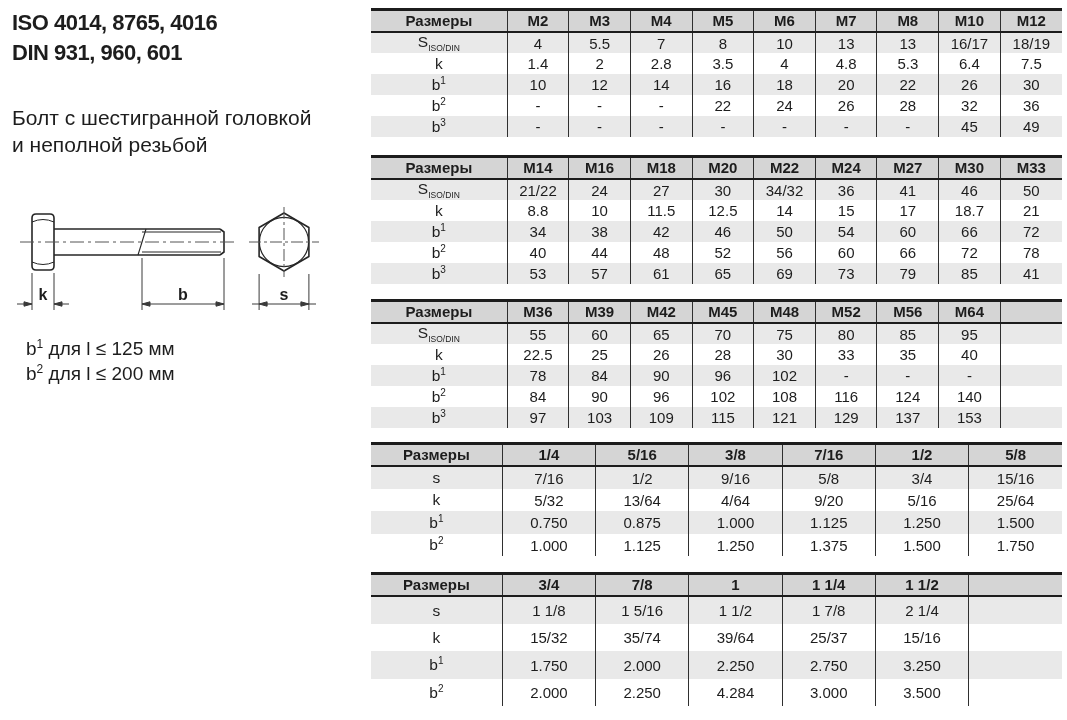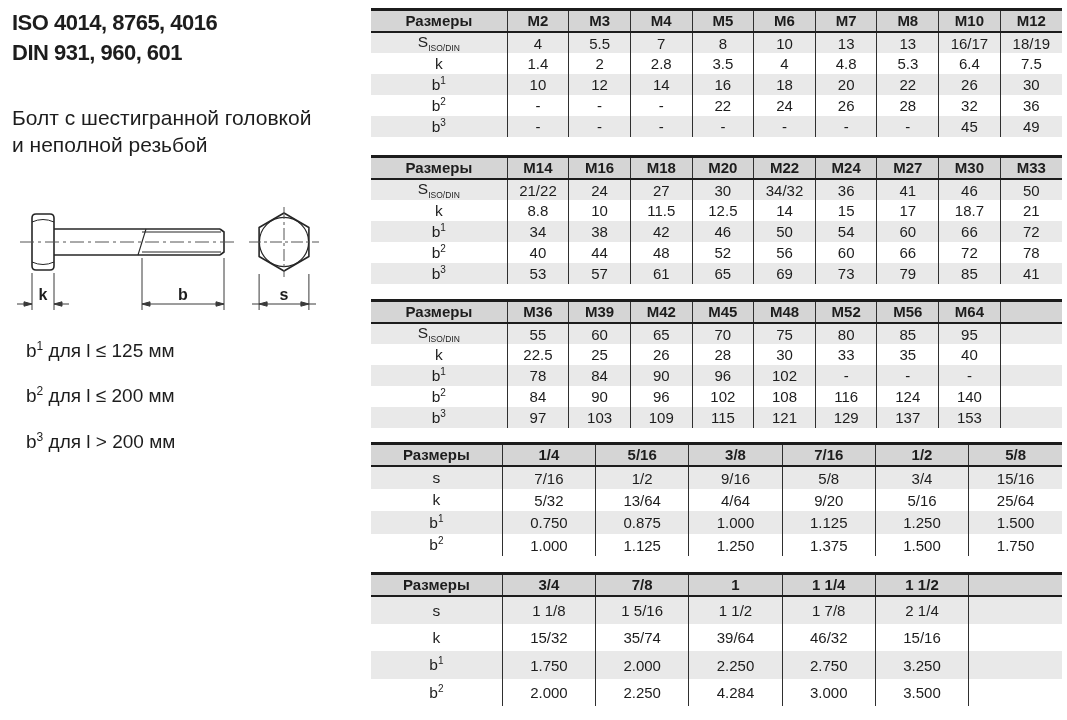--- a/index.html
+++ b/index.html
@@ -8,21 +8,21 @@
     width:1067px; height:720px; background:#ffffff; overflow:hidden;
     font-family:"Liberation Sans", sans-serif; color:#1d1d1d;
   }
   .page { display:flex; width:1067px; height:720px; }
 
   
   .left { width:371px; padding:8px 0 0 12px; }
   .title-line { font-size:22px; font-weight:700; line-height:30px; letter-spacing:-0.5px; }
   .subtitle { margin-top:36px; font-size:21px; line-height:27px; }
   .drawing-wrap { margin-top:42px; margin-left:0; }
-  .notes { margin-left:14px; font-size:19px; line-height:40px; }
+  .notes { margin-top:8px; margin-left:14px; font-size:19px; line-height:20px; }
   .note sup { font-size:12px; }
 
   
   .right { width:696px; padding-top:8px; }
   .slot table {
     border-collapse:collapse; table-layout:fixed; width:691px;
   }
   .slot { margin-bottom:18px; }
   .slot:nth-child(2) { margin-bottom:15px; }
   .slot:nth-child(3) { margin-bottom:14px; }
@@ -113,21 +113,20 @@
           <polygon points="247.1,104 255.1,101.8 255.1,106.2"></polygon>
           <polygon points="296.9,104 288.9,101.8 288.9,106.2"></polygon>
         </g>
         <text x="272" y="100" font-size="16" font-weight="bold" fill="#1d1d1d" text-anchor="middle">s</text>
       </svg>
     </div>
 
     <div class="notes">
       <div class="note"><span>b</span><sup>1</sup> <span>для l ≤ 125 мм</span></div>
       <div class="note"><span>b</span><sup>2</sup> <span>для l ≤ 200 мм</span></div>
-      <div class="note"><span>b</span><sup>3</sup> <span>для l &gt; 200 мм</span></div>
     </div>
   </div>
 
   <div class="right">
     <div class="slot">
         <table class="t-metric">
           <colgroup>
             <col style="width: 19.7%;">
             <col style="width: 8.92222%;">
             <col style="width: 8.92222%;">
@@ -493,21 +492,21 @@
               <td>1 1/2</td>
               <td>1 7/8</td>
               <td>2 1/4</td>
               <td></td>
             </tr>
             <tr>
               <td class="lbl">k</td>
               <td>15/32</td>
               <td>35/74</td>
               <td>39/64</td>
-              <td>46/32</td>
+              <td>25/37</td>
               <td>15/16</td>
               <td></td>
             </tr>
             <tr>
               <td class="lbl">b<sup>1</sup></td>
               <td>1.750</td>
               <td>2.000</td>
               <td>2.250</td>
               <td>2.750</td>
               <td>3.250</td>

